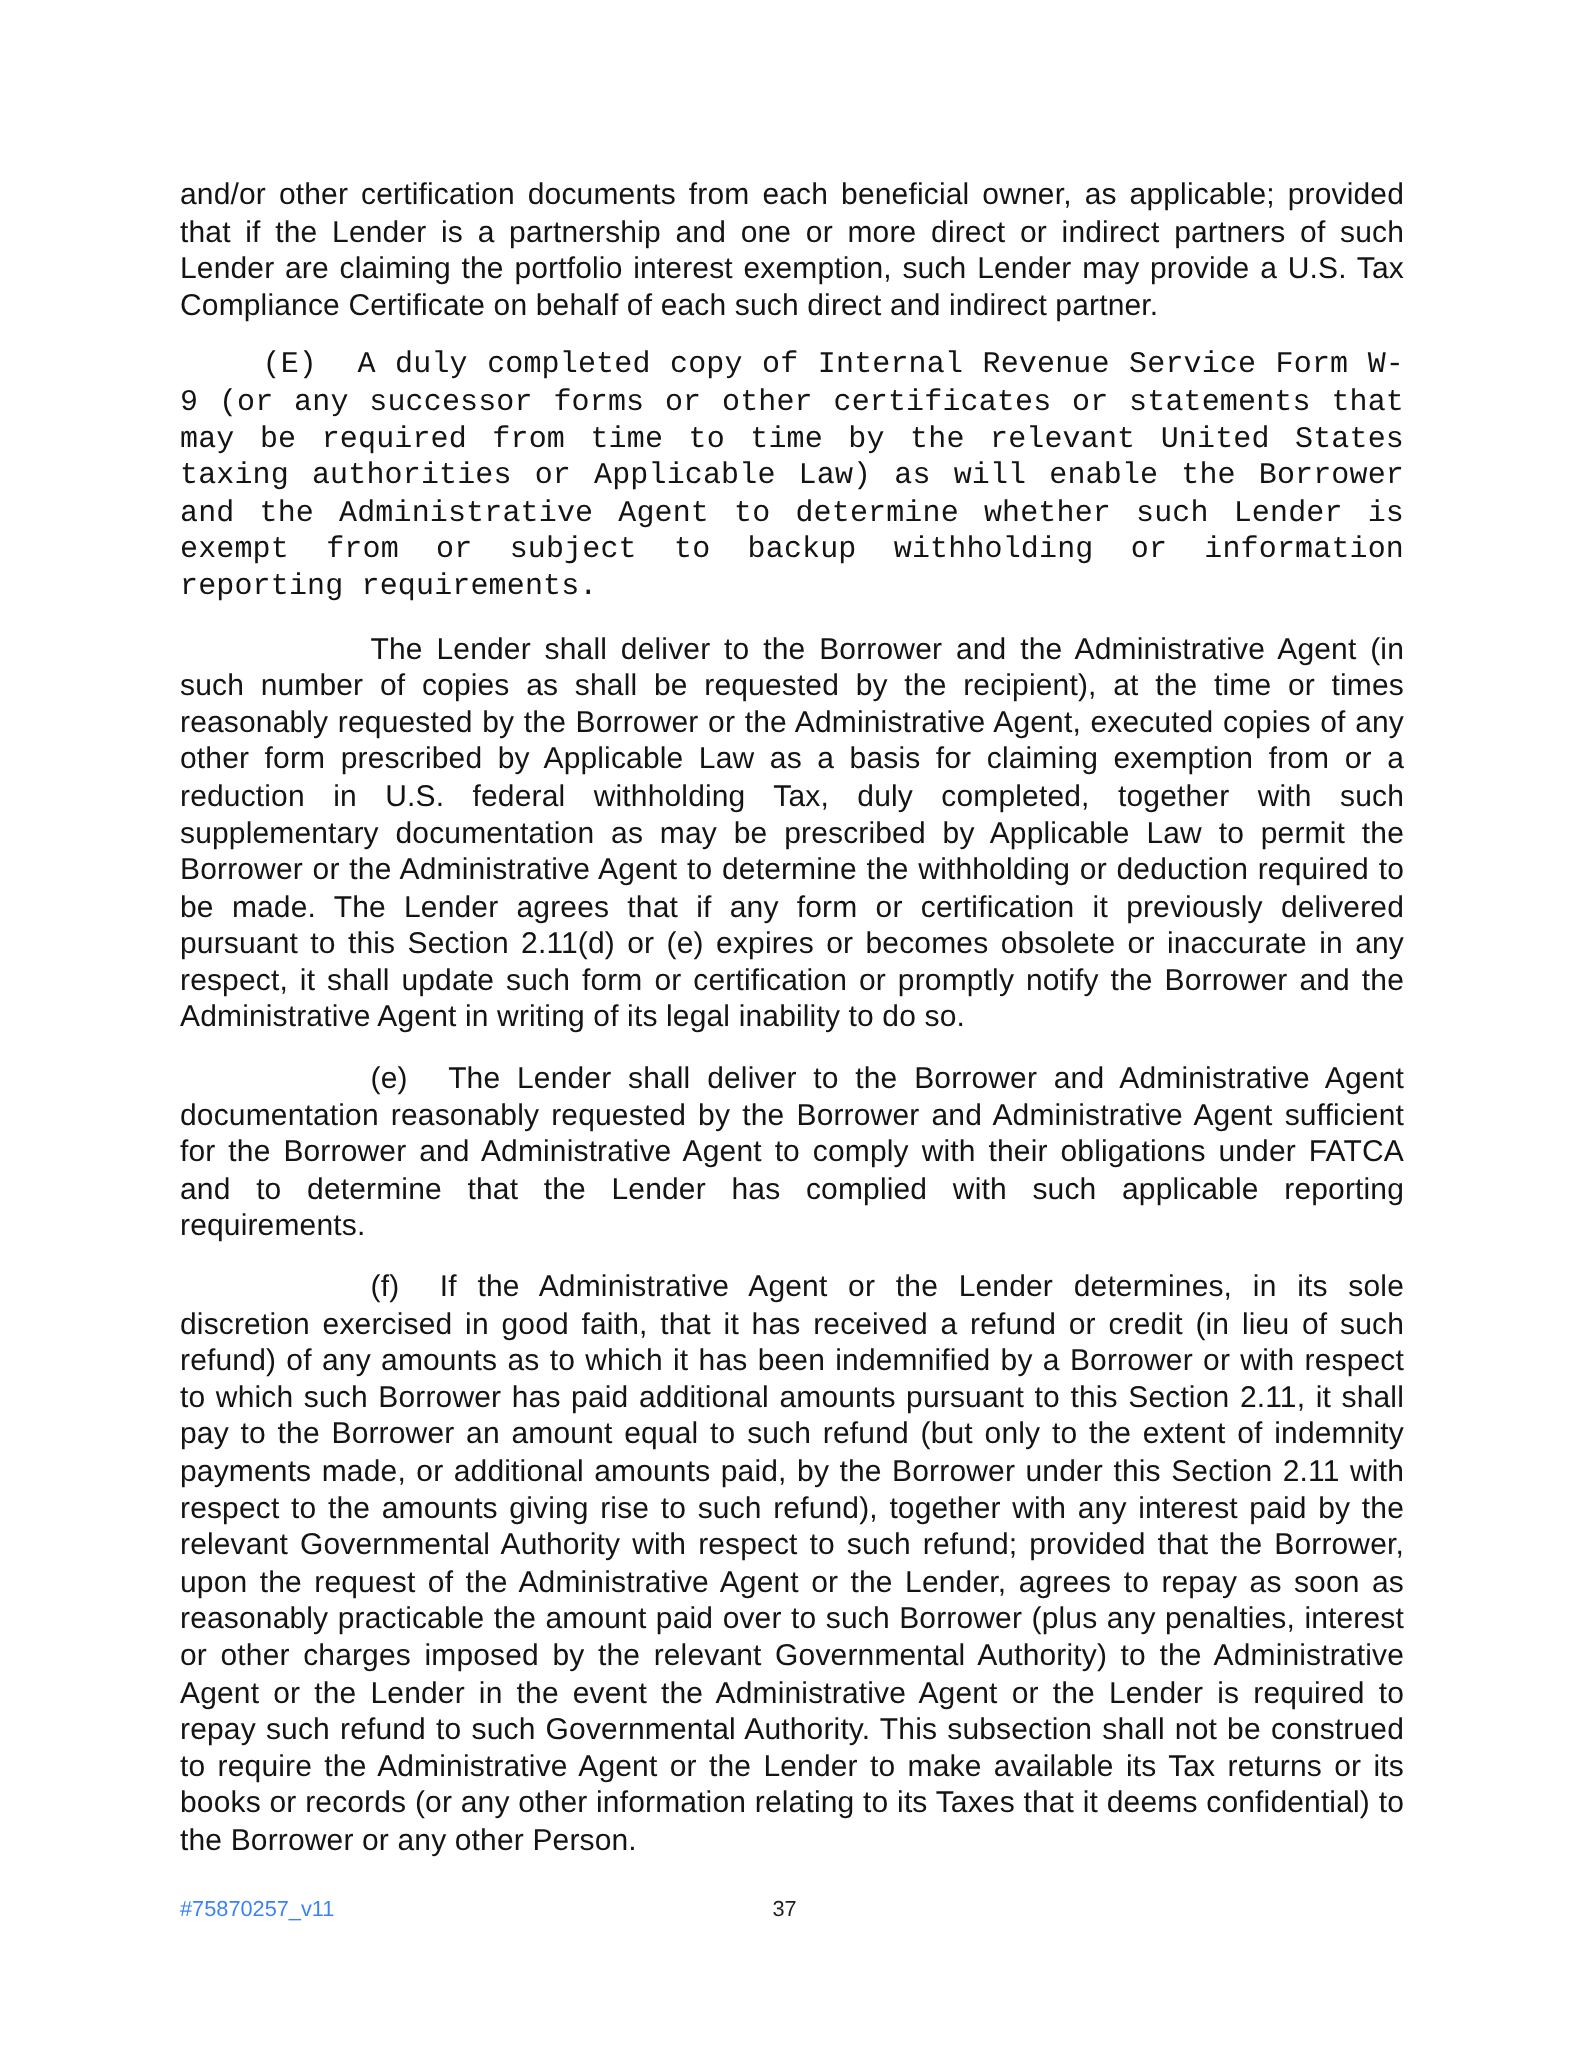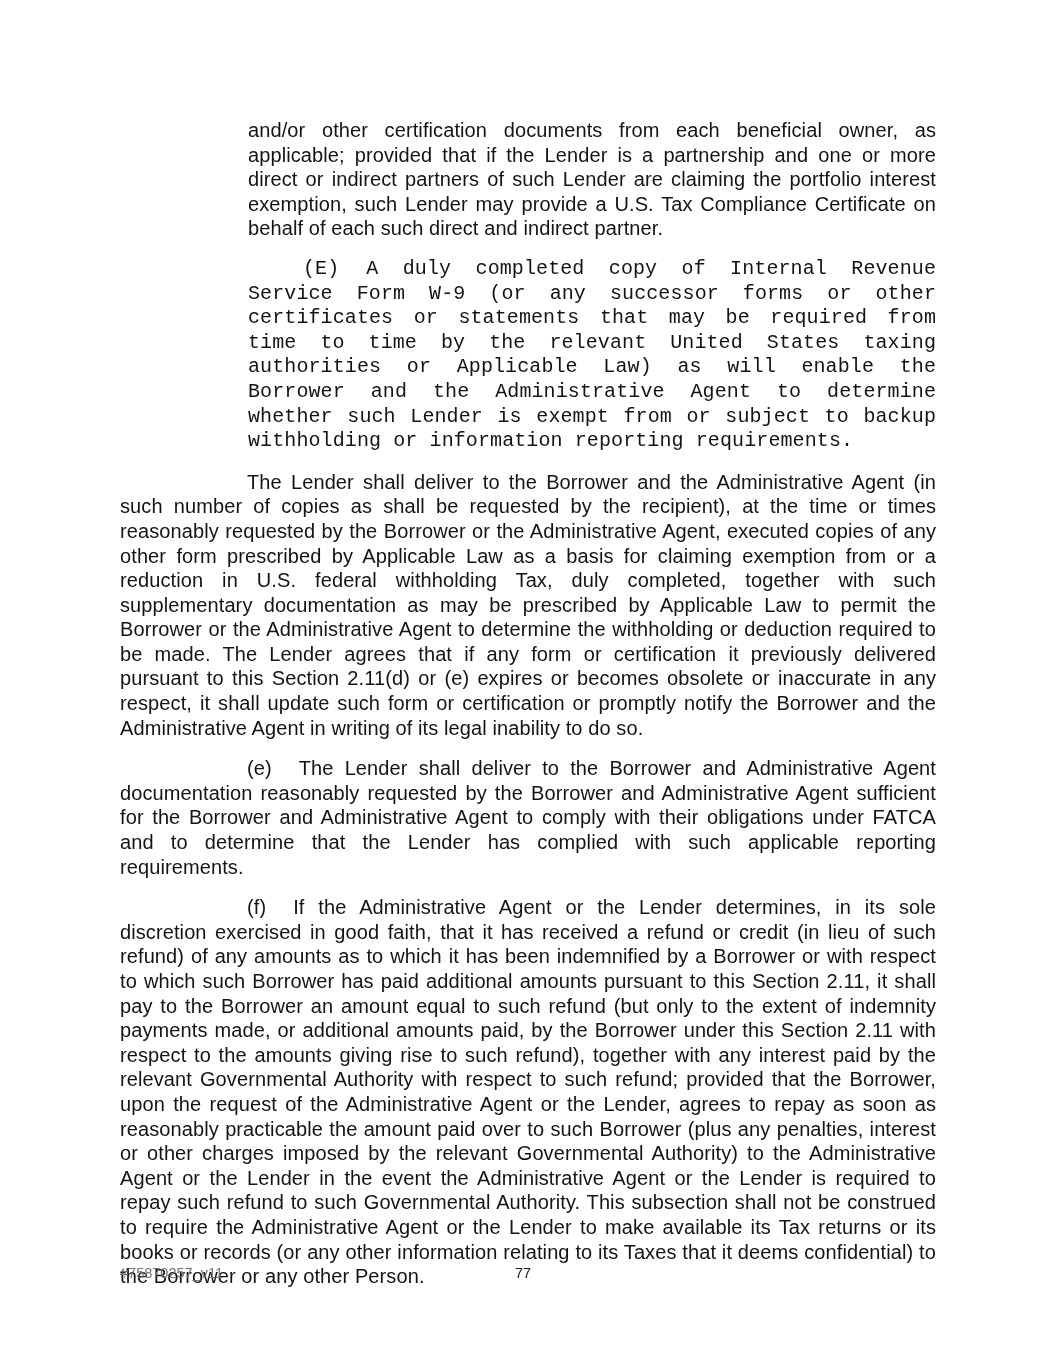--- a/index.html
+++ b/index.html
@@ -10,29 +10,29 @@
   }
   .page { position: absolute; inset: 0; background: #ffffff; }
   .content {
     position: absolute; left: 120px; top: 118px; width: 816px;
     font-size: 20px; line-height: 24.6px; text-align: justify;
     letter-spacing: 0.1px;
   }
   .para { margin: 0; }
   .para + .para { margin-top: 16px; }
   
-  .block { margin-left: 128px; }
+  .block { }
   .block-first-indent { text-indent: 55px; font-family: Liberation Mono, monospace; }
   
   .body-indent { text-indent: 127px; }
   .tab { display: inline-block; width: 27px; }
   .u { text-underline-offset: 3px; }
   .footer-docid {
     position: absolute; left: 120px; top: 1264px;
-    font-size: 14.5px; line-height: 18px; color: #737373;
+    font-size: 14.5px; line-height: 18px; color: #3b82f6;
   }
   .footer-page {
     position: absolute; left: 0; top: 1264px; width: 1046px; text-align: center;
     font-size: 14.5px; line-height: 18px; color: #1c1c1c;
   }
 </style>
 </head>
 <body>
 
 <div class="page">
@@ -45,14 +45,14 @@
     <p class="para body-indent"><span>The Lender shall deliver to the Borrower and the Administrative Agent (in such number of copies as shall be requested by the recipient), at the time or times reasonably requested by the Borrower or the Administrative Agent, executed copies of any other form prescribed by Applicable Law as a basis for claiming exemption from or a reduction in U.S. federal withholding Tax, duly completed, together with such supplementary documentation as may be prescribed by Applicable Law to permit the Borrower or the Administrative Agent to determine the withholding or deduction required to be made.  The Lender agrees that if any form or certification it previously delivered pursuant to this </span><span class="u">Section 2.11(d) or (e)</span><span> expires or becomes obsolete or inaccurate in any respect, it shall update such form or certification or promptly notify the Borrower and the Administrative Agent in writing of its legal inability to do so.</span></p>
 
     <p class="para body-indent"><span class="clause-label">(e)</span><span class="tab"></span><span>The Lender shall deliver to the Borrower and Administrative Agent documentation reasonably requested by the Borrower and Administrative Agent sufficient for the Borrower and Administrative Agent to comply with their obligations under FATCA and to determine that the Lender has complied with such applicable reporting requirements.</span></p>
 
     <p class="para body-indent"><span class="clause-label">(f)</span><span class="tab"></span><span>If the Administrative Agent or the Lender determines, in its sole discretion exercised in good faith, that it has received a refund or credit (in lieu of such refund) of any amounts as to which it has been indemnified by a Borrower or with respect to which such Borrower has paid additional amounts pursuant to this </span><span class="u">Section 2.11</span><span>, it shall pay to the Borrower an amount equal to such refund (but only to the extent of indemnity payments made, or additional amounts paid, by the Borrower under this </span><span class="u">Section 2.11</span><span> with respect to the amounts giving rise to such refund), together with any interest paid by the relevant Governmental Authority with respect to such refund; provided that the Borrower, upon the request of the Administrative Agent or the Lender, agrees to repay as soon as reasonably practicable the amount paid over to such Borrower (</span><span class="u">plus</span><span> any penalties, interest or other charges imposed by the relevant Governmental Authority) to the Administrative Agent or the Lender in the event the Administrative Agent or the Lender is required to repay such refund to such Governmental Authority.  This subsection shall not be construed to require the Administrative Agent or the Lender to make available its Tax returns or its books or records (or any other information relating to its Taxes that it deems confidential) to the Borrower or any other Person.</span></p>
 
 
   </div>
 
   <div class="footer-docid">#75870257_v11</div>
-  <div class="footer-page">77</div>
+  <div class="footer-page">37</div>
 </div>
 
 </body></html>

